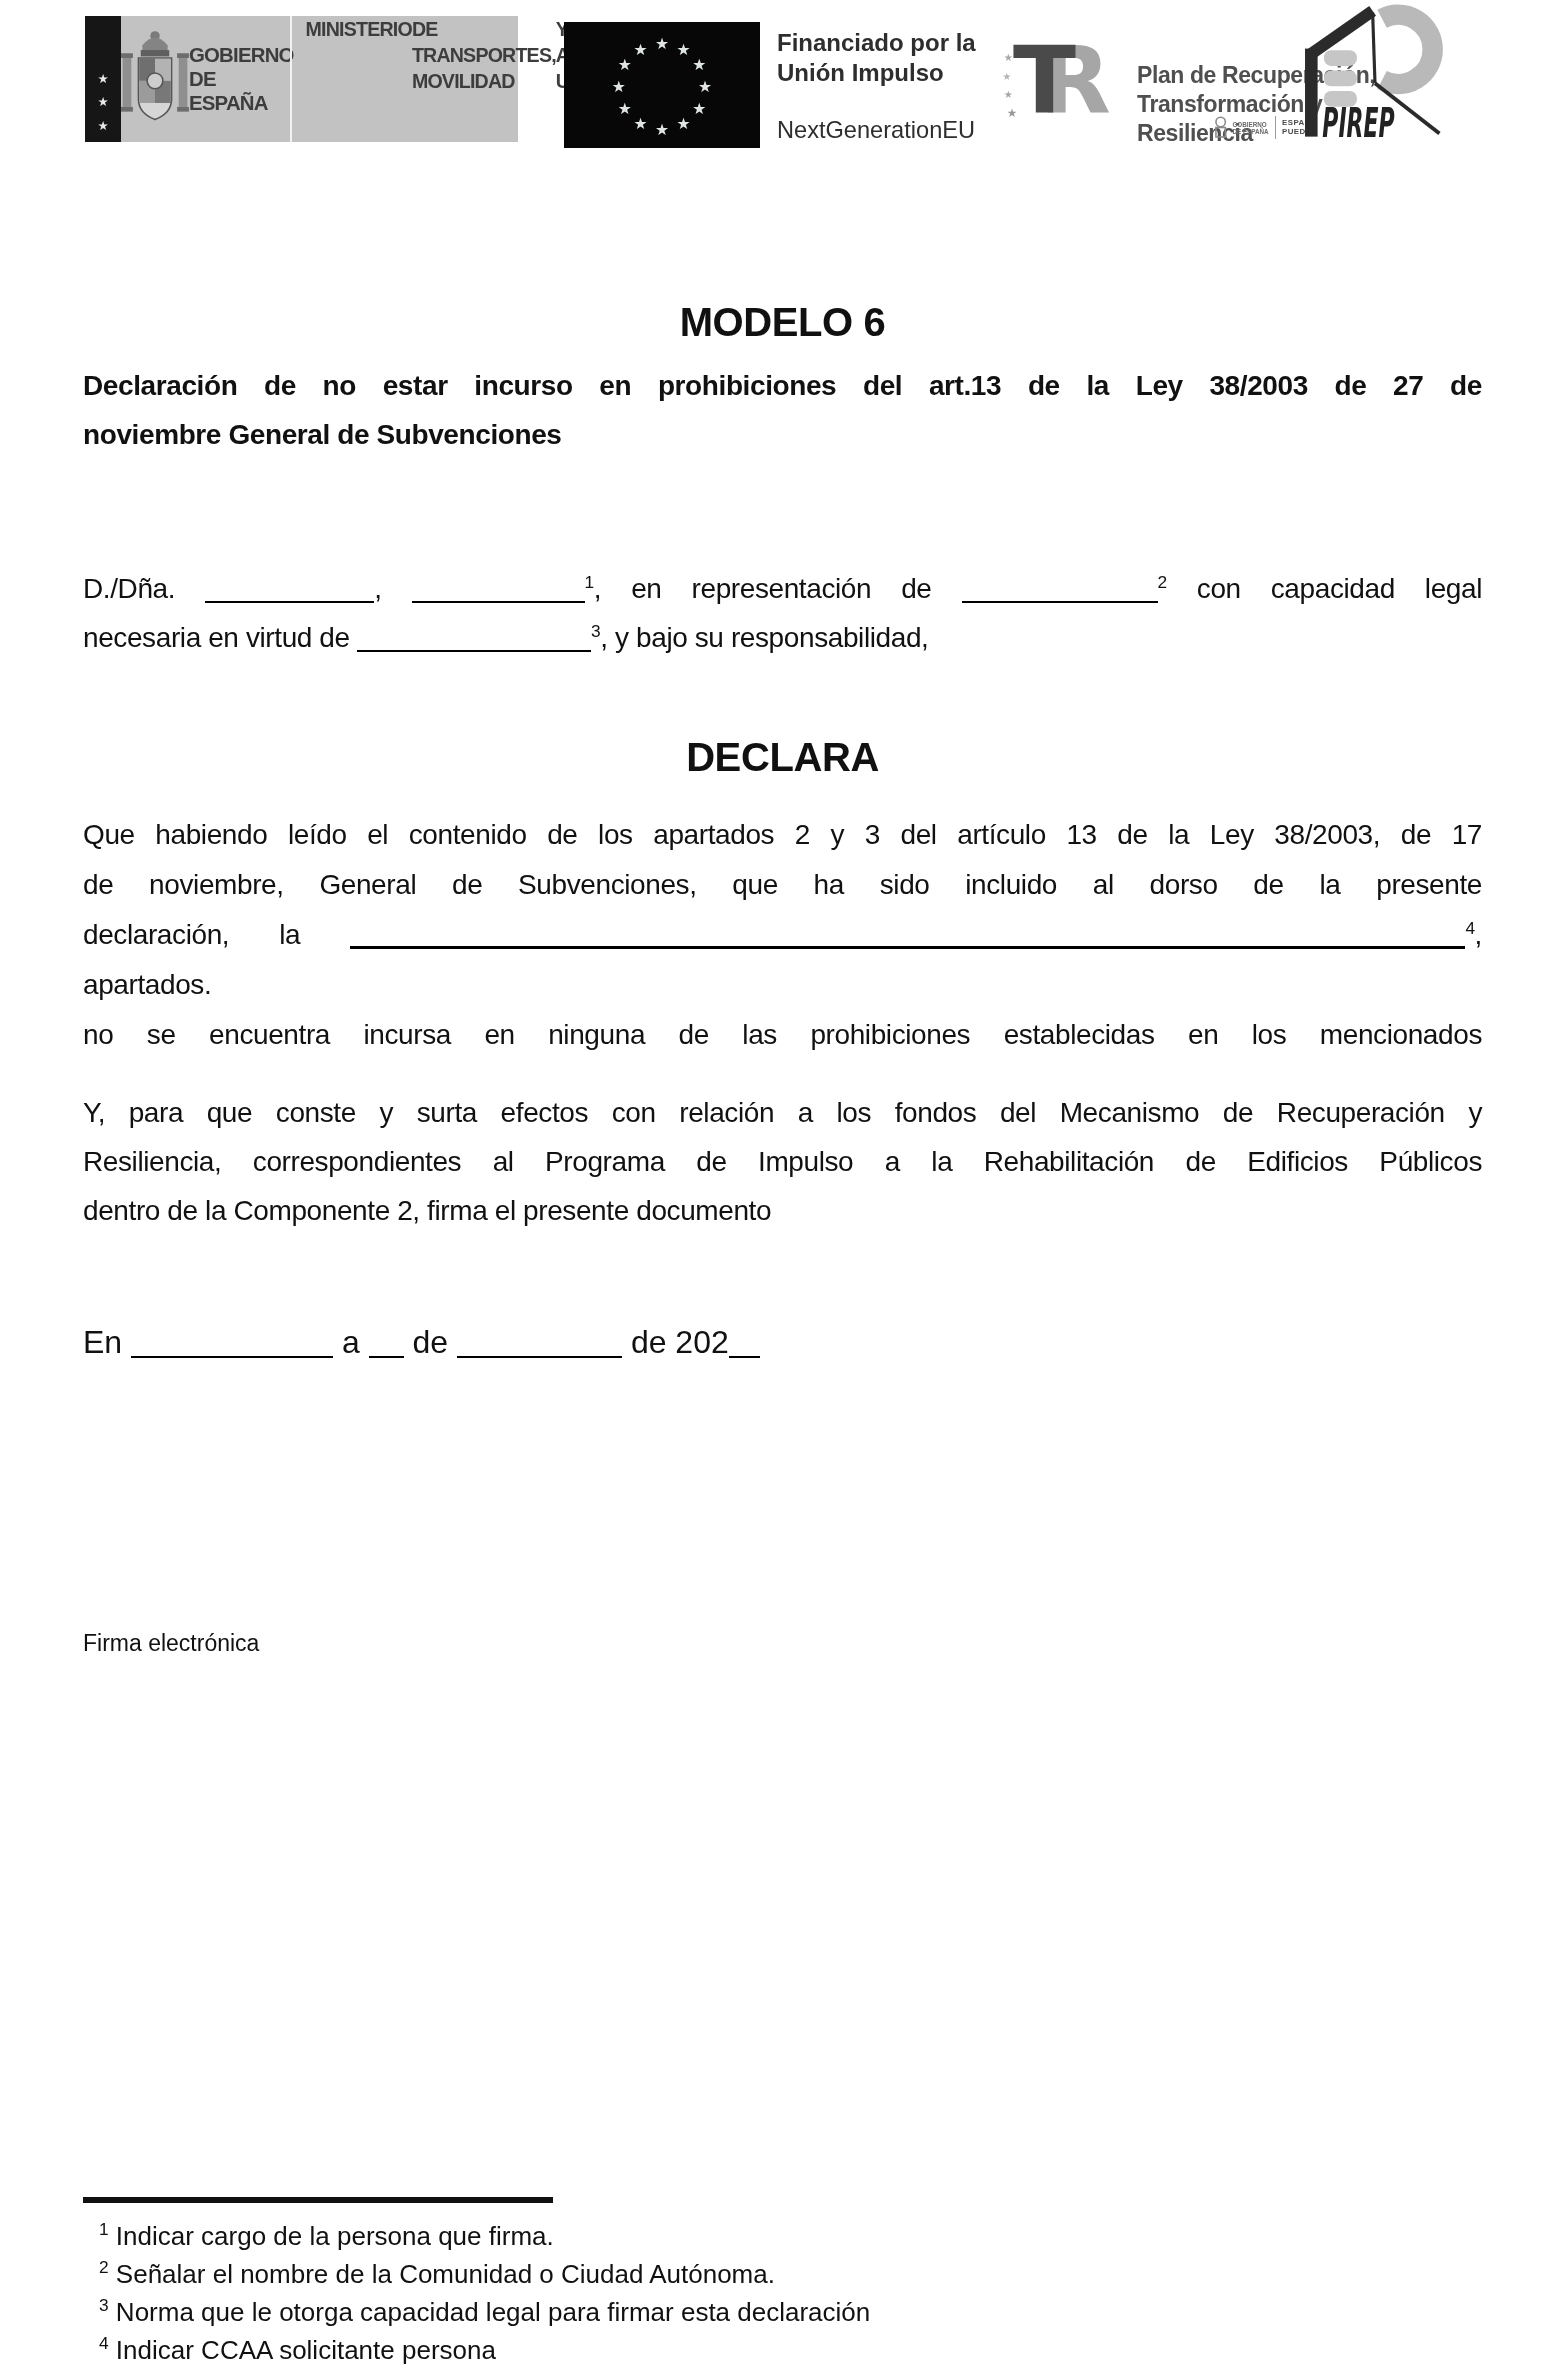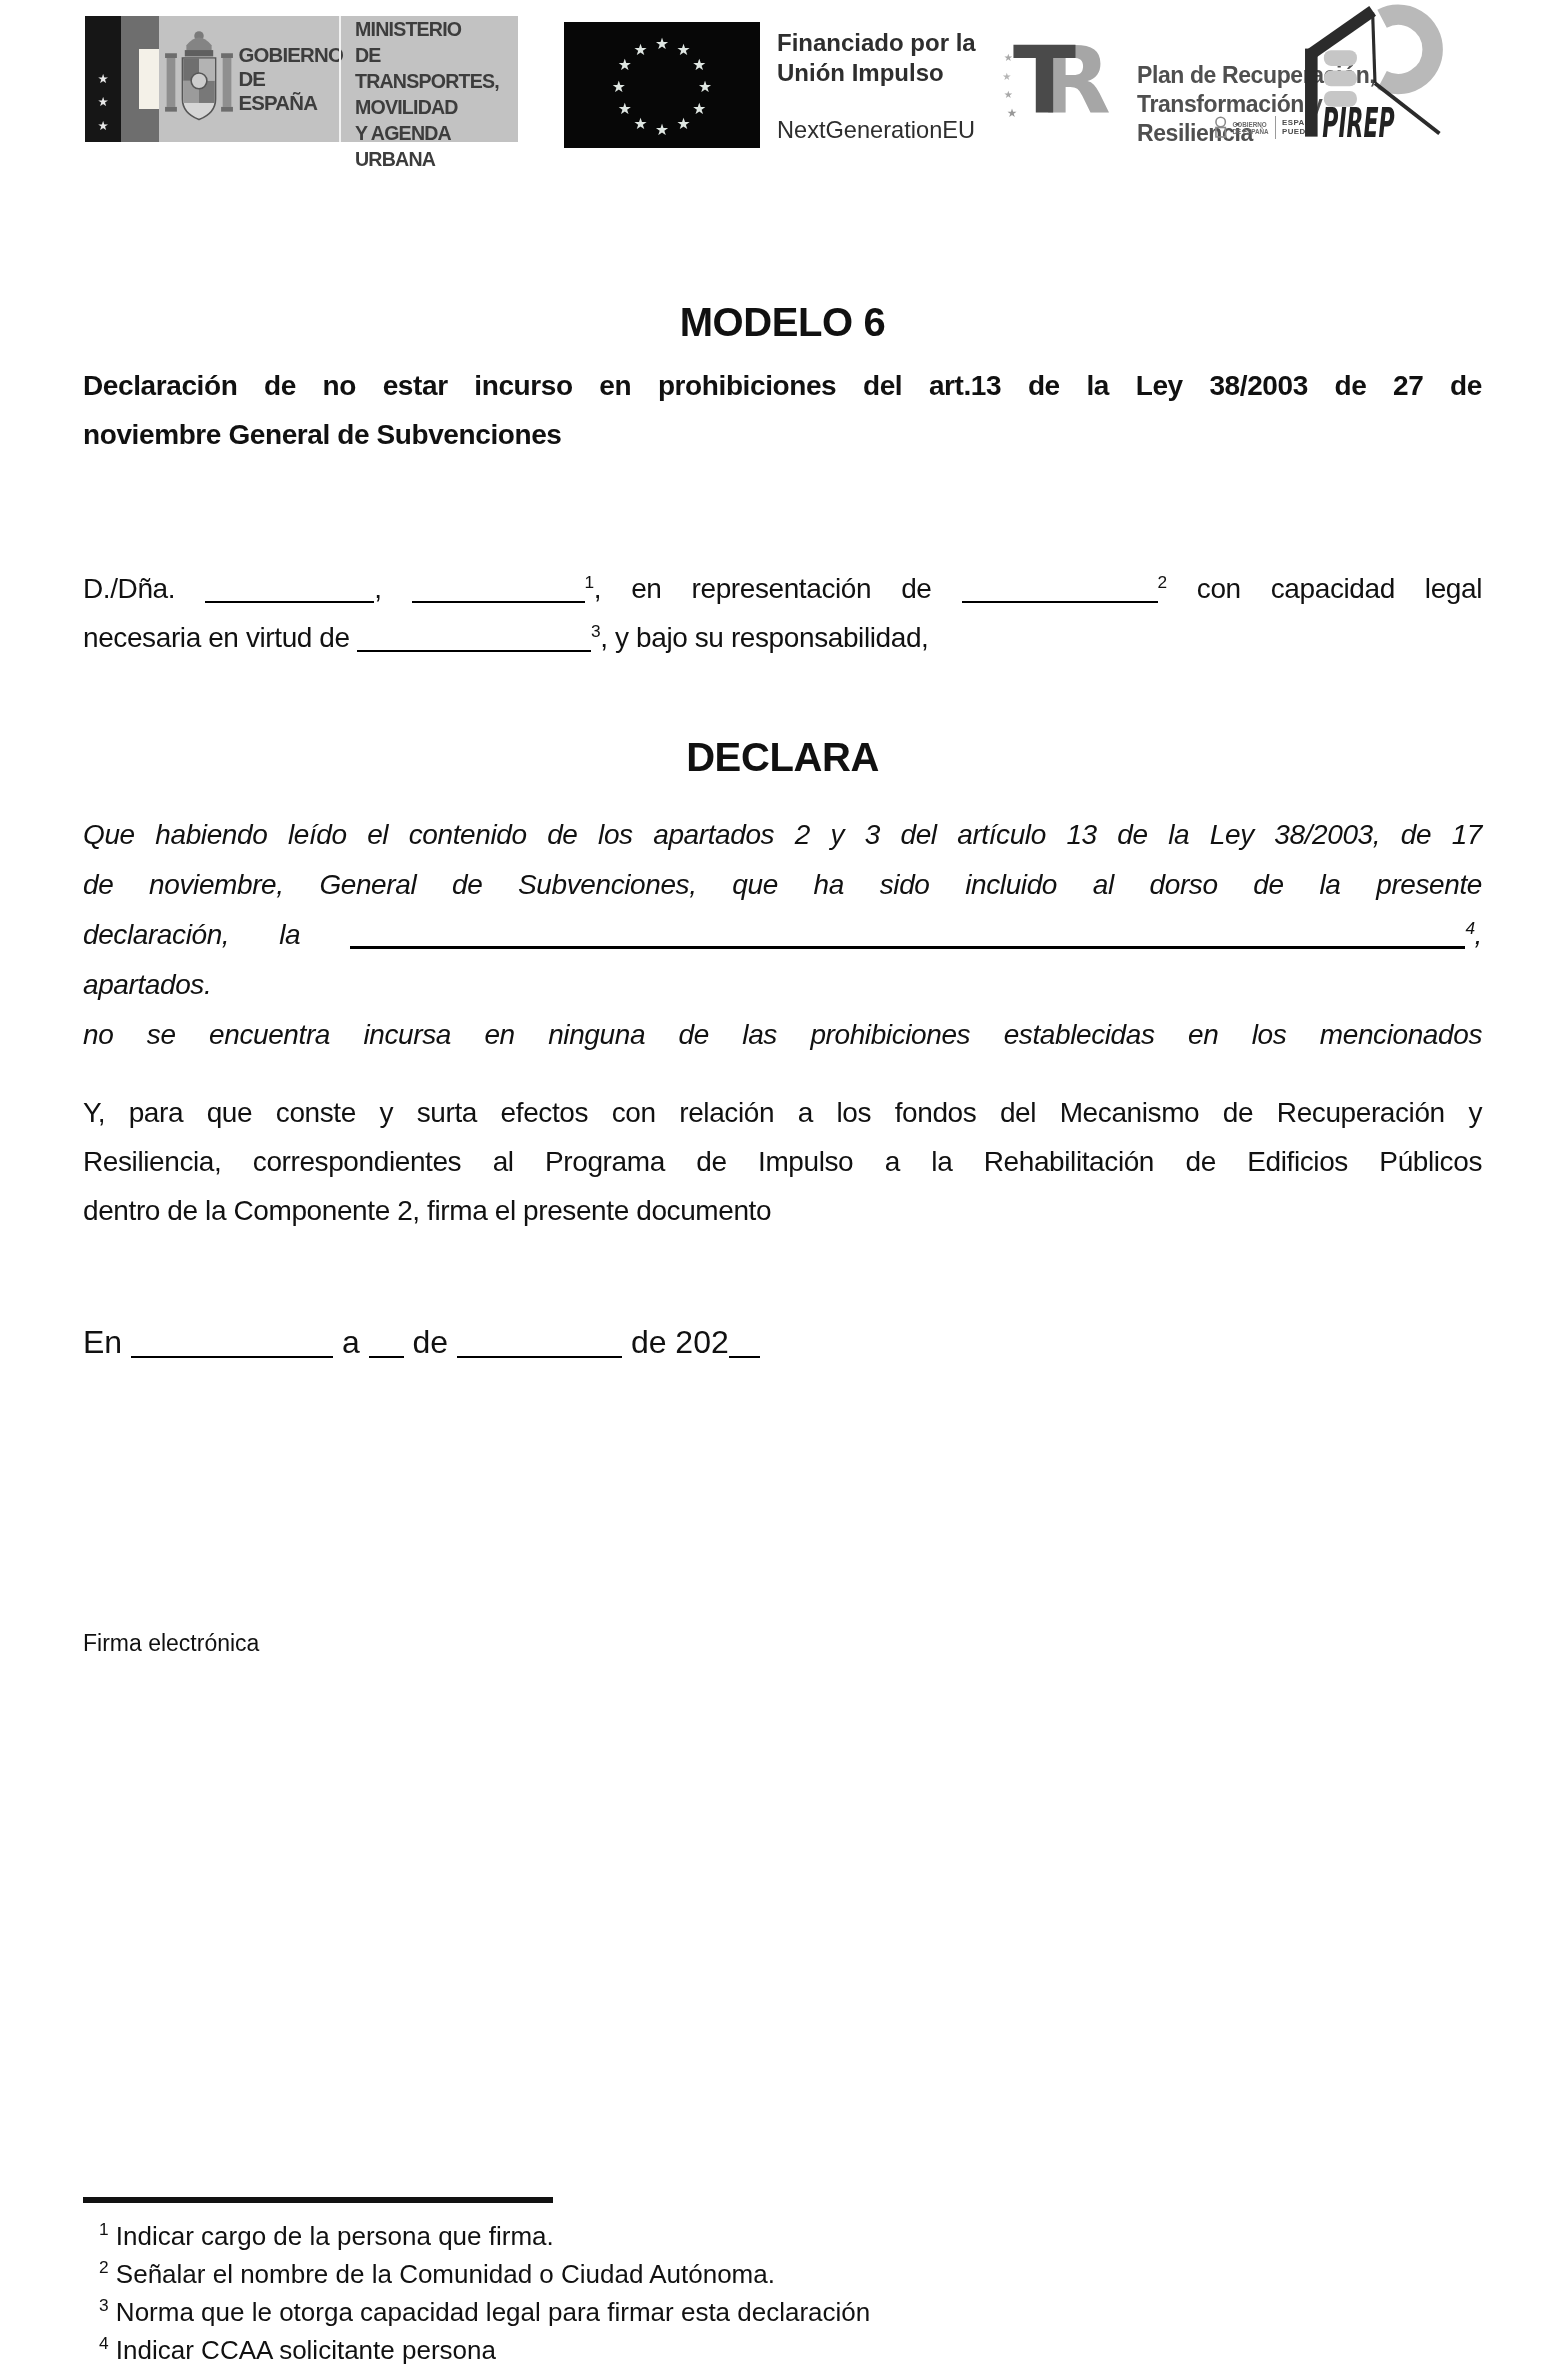--- a/index.html
+++ b/index.html
@@ -19,21 +19,21 @@
   .flag-col   { width:20.4px; height:100%; background:#6e6e6e; position:relative; }
   .flag-col .mid { position:absolute; left:0; top:33px; width:100%; height:60px; background:#f4f1e8; }
   .coat-wrap { width:79px; height:100%; display:flex; align-items:center; justify-content:center; }
   .gov-texts { flex:1; display:flex; }
   .gov-name {
     width:101px; display:flex; flex-direction:column; justify-content:center;
     font-weight:bold; font-size:20.4px; line-height:24px; letter-spacing:-0.8px; color:#3d3d3d;
   }
   .gov-divider { width:1.6px; background:#f2f2f2; margin:0 0; }
   .ministry {
-    flex:1; display:flex; flex-direction:column; justify-content:flex-start; padding-left:14px;
+    flex:1; display:flex; flex-direction:row; justify-content:flex-start; padding-left:14px;
     font-weight:bold; font-size:19.6px; line-height:26px; letter-spacing:-0.8px; color:#3d3d3d;
   }
   .eu-flag { left:564px; top:22px; width:196px; height:126px; background:#070707; }
   .eu-text {
     left:777px; top:28px; width:236px;
     font-weight:bold; font-size:24px; line-height:30px; color:#2e2e2e;
   }
   .eu-nextgen { margin-top:27px; font-weight:normal; font-size:23.6px; color:#2e2e2e; }
   .tr-logo { left:999px; top:31px; width:133px; height:102px; }
   .plan-text {
@@ -197,21 +197,21 @@
       <div class="tline">noviembre General de Subvenciones</div>
     </div>
 
   <div class="block para" style="top:564px;">
       <div class="tline jl">D./Dña. <span class="bl" style="width: 169px;"></span>, <span class="bl" style="width: 173px;"></span><sup>1</sup>, en representación de <span class="bl" style="width: 196px;"></span><sup>2</sup> con capacidad legal</div>
       <div class="tline">necesaria en virtud de <span class="bl" style="width: 234px;"></span><sup>3</sup>, y bajo su responsabilidad,</div>
     </div>
 
   <div class="block center h-bold" style="top:735px;">DECLARA</div>
 
-  <div class="block para lh64" style="top:810px;font-style:italic;">
+  <div class="block para lh64" style="top:810px;">
       <div class="tline jl">Que habiendo leído el contenido de los apartados 2 y 3 del artículo 13 de la Ley 38/2003, de 17</div>
       <div class="tline jl">de noviembre, General de Subvenciones, que ha sido incluido al dorso de la presente</div>
       <div class="tline jl">declaración, la <span class="bl" style="width: 1115px; border-bottom-width: 3.9px;"></span><sup>4</sup>,</div>
       <div class="tline">apartados.</div>
       <div class="tline jl">no se encuentra incursa en ninguna de las prohibiciones establecidas en los mencionados</div>
     </div>
 
   <div class="block para" style="top:1088px;">
       <div class="tline jl">Y, para que conste y surta efectos con relación a los fondos del Mecanismo de Recuperación y</div>
       <div class="tline jl">Resiliencia, correspondientes al Programa de Impulso a la Rehabilitación de Edificios Públicos</div>

